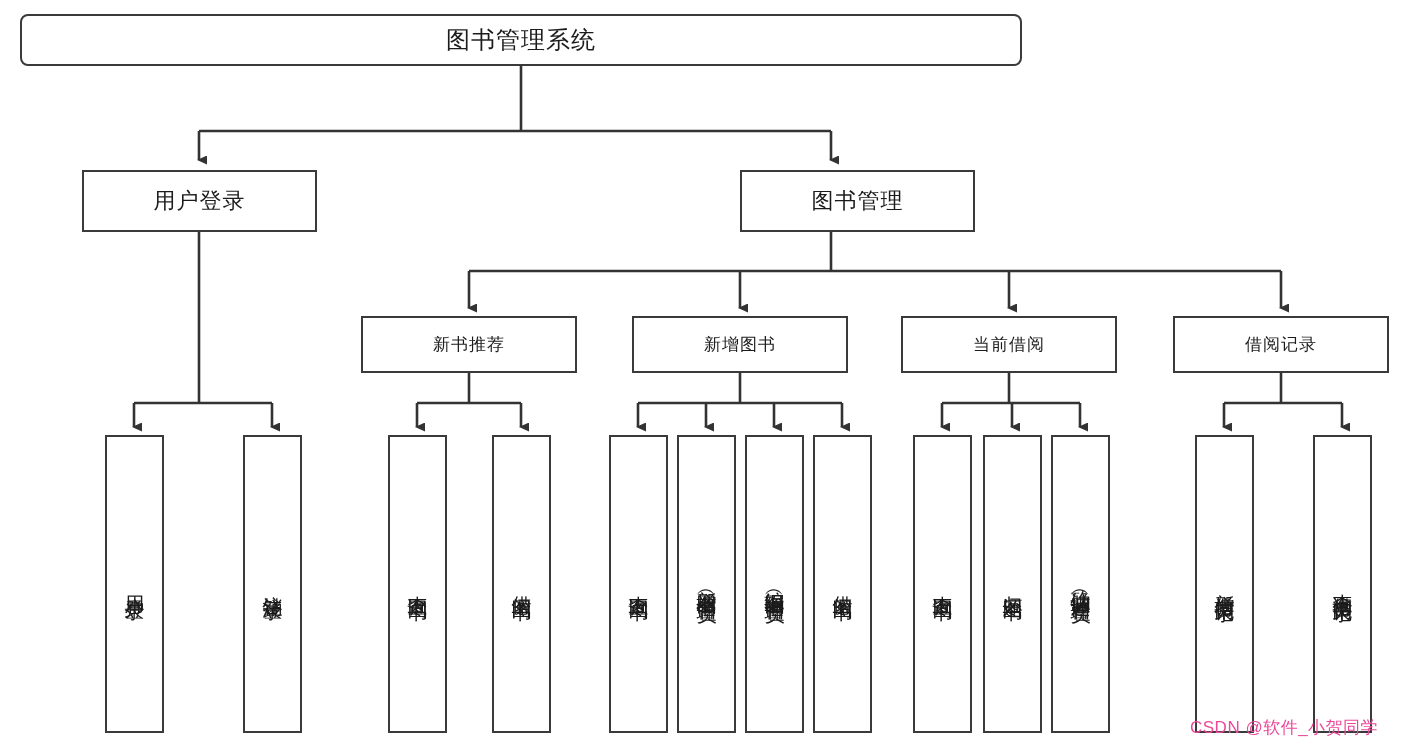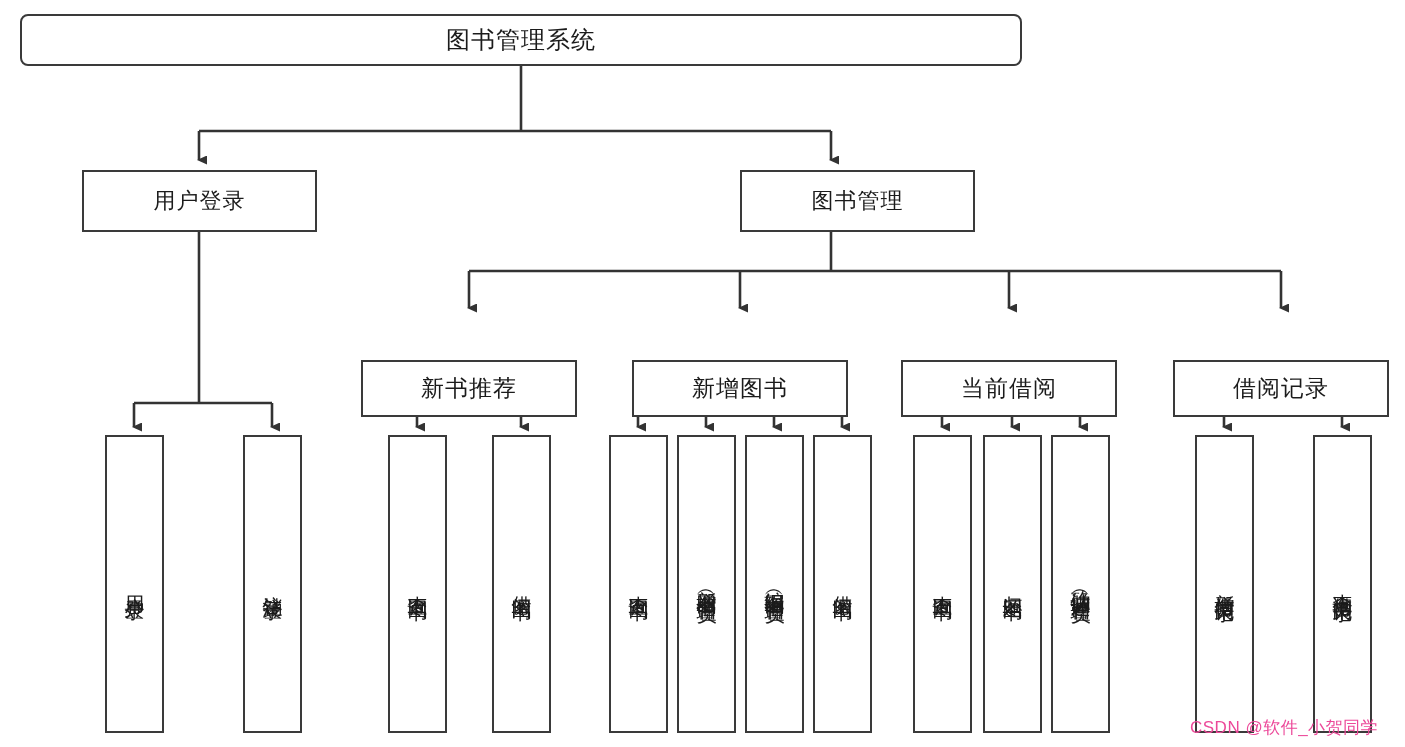--- a/index.html
+++ b/index.html
@@ -39,23 +39,22 @@
   .node.root {
     font-size: 24px;
     letter-spacing: 1px;
     border-radius: 8px;
   }
   .node.lvl2 {
     font-size: 22px;
     letter-spacing: 1px;
   }
   .node.lvl3 {
-    font-size: 23px;
+    font-size: 17px;
     letter-spacing: 1px;
-    margin-top: 44px;
   }
   .node.leaf {
     font-size: 20px;
     letter-spacing: 2px;
   }
   .vtext {
     writing-mode: vertical-rl;
     text-orientation: upright;
     line-height: 1.05;
     display: block;

